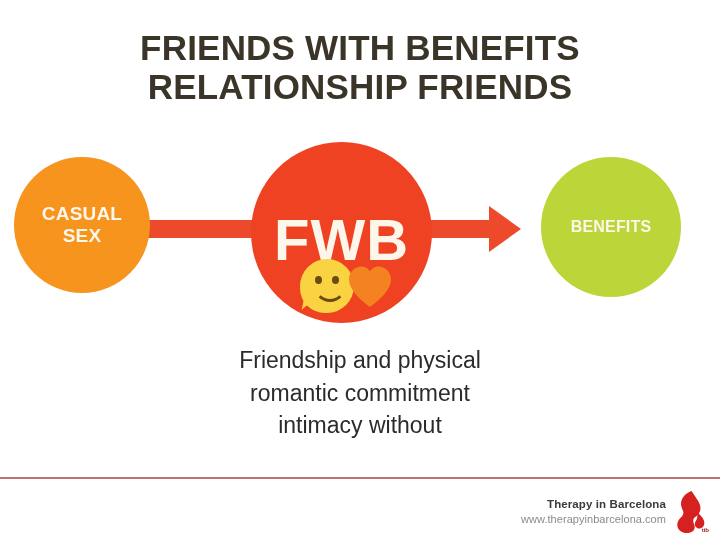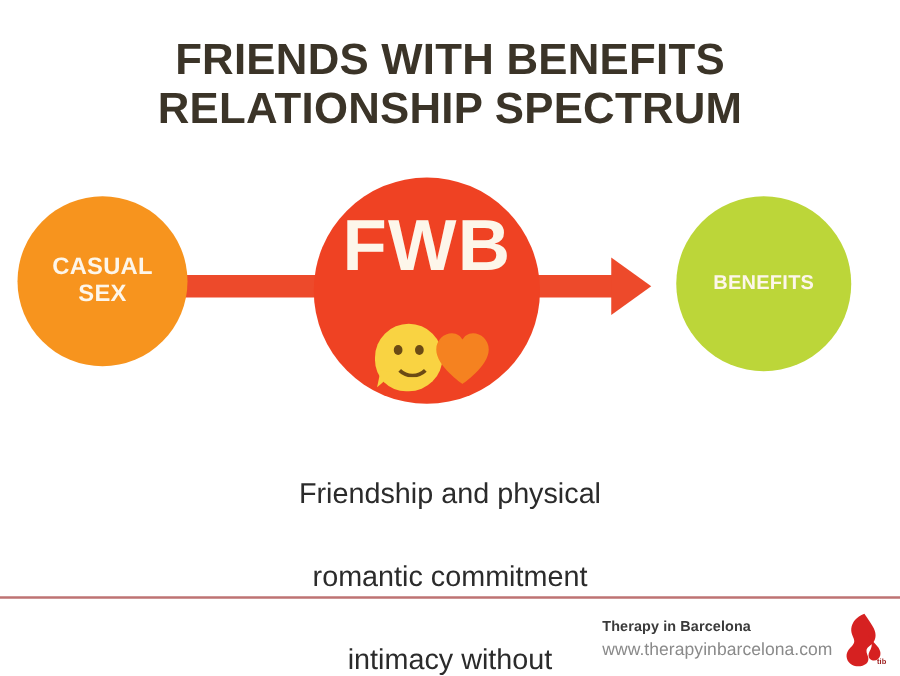--- a/index.html
+++ b/index.html
@@ -111,21 +111,21 @@
     left: 251px;
     top: 142px;
     width: 181px;
     height: 181px;
     background: #EF4223;
     align-items: flex-start;
   }
   .node-fwb .node-label {
     font-size: 58px;
     letter-spacing: 1px;
-    margin-top: 21px;
+    margin-top: 64px;
   }
 
   .node-committed {
     left: 541px;
     top: 157px;
     width: 140px;
     height: 140px;
     background: #BCD639;
   }
   .node-committed .node-label {
@@ -194,55 +194,56 @@
     position: absolute;
     left: 110px;
     top: 344px;
     width: 500px;
     text-align: center;
     font-family: "Liberation Sans", sans-serif;
     font-size: 23px;
     line-height: 1.42;
     color: #2B2B2B;
   }
-  .caption-line { display: block; margin-top: 34px; }
+  .caption-line { display: block; }
 
   
   .divider {
     position: absolute;
     left: 0;
     top: 477px;
     width: 720px;
     height: 2px;
     background: #B35A5A;
     opacity: 0.85;
   }
   .footer {
     position: absolute;
     right: 12px;
     top: 490px;
     display: flex;
     align-items: center;
     gap: 8px;
   }
   .footer-text {
+    text-align: right;
     line-height: 1.35;
   }
   .footer-brand {
     display: block;
     font-family: "Liberation Sans", sans-serif;
     font-weight: bold;
     font-size: 11.5px;
     color: #3A3A3A;
     letter-spacing: 0.1px;
   }
   .footer-url {
     display: block;
     font-family: "Liberation Sans", sans-serif;
-    font-size: 14px;
+    font-size: 11px;
     color: #8A8A8A;
     letter-spacing: 0.05px;
   }
   .footer-logo {
     position: relative;
     width: 34px;
     height: 44px;
   }
   .logo-tib {
     position: absolute;
@@ -254,21 +255,21 @@
     color: #9B1B1B;
   }
 </style>
 </head>
 <body>
 
 <div id="infographic">
 
   <div class="title-block">
     <span class="title-line">FRIENDS WITH BENEFITS</span>
-    <span class="title-line">RELATIONSHIP SPECTRUM</span>
+    <span class="title-line">RELATIONSHIP FRIENDS</span>
   </div>
 
   <div class="spectrum">
 
     <div class="connector-left"></div>
 
     <div class="connector-right"></div>
     <div class="arrow-head"></div>
 
     <div class="node node-casual">

